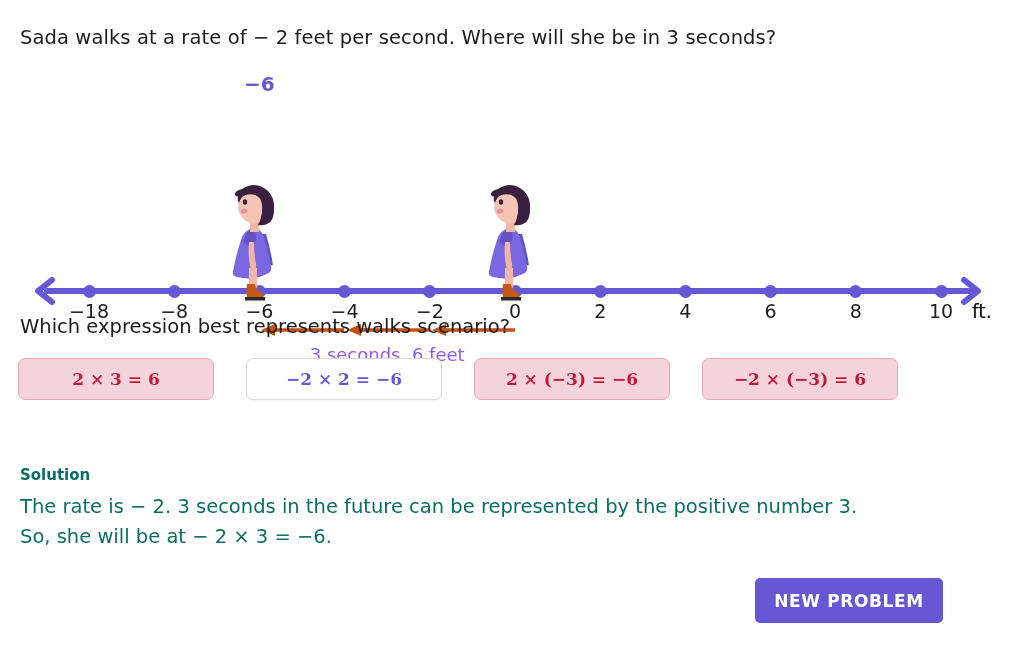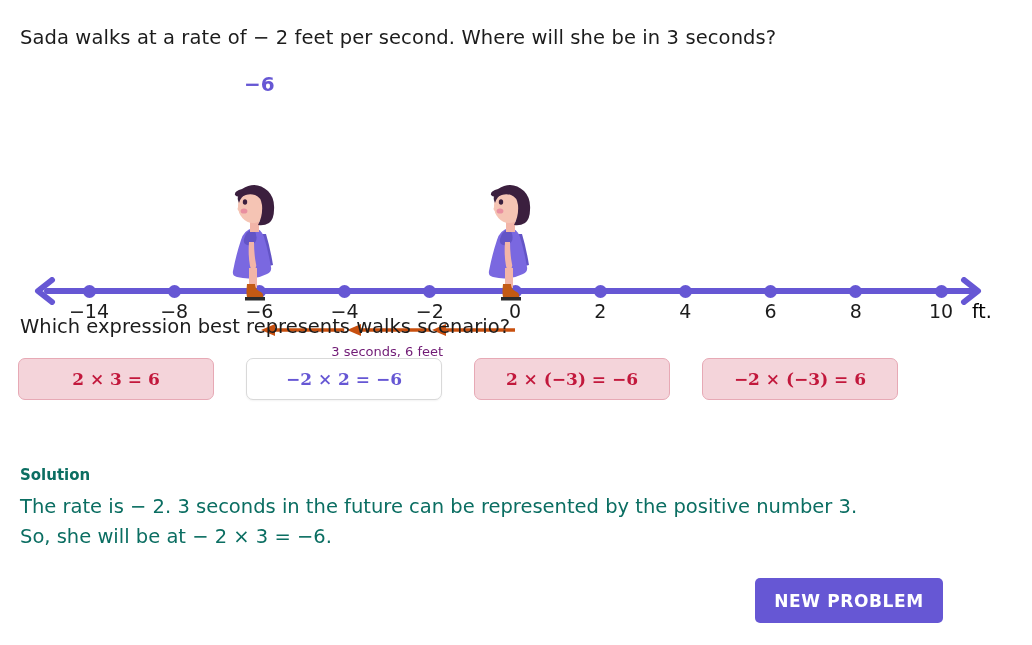--- a/index.html
+++ b/index.html
@@ -112,22 +112,22 @@
   .step-arrow {
     position: absolute;
     top: 0;
     height: 20px;
   }
   .step-arrow svg { display: block; }
 
   .step-caption {
     position: absolute;
     top: 278px;
-    font-size: 13px;
-    color: #701a75;
+    font-size: 18px;
+    color: #8b5cf6;
     transform: translateX(-50%);
     white-space: nowrap;
   }
 
   
   .character {
     position: absolute;
     bottom: 0;
     width: 74px;
     height: 135px;
@@ -273,21 +273,21 @@
       </svg>
     </div>
     <div class="arrow-head right">
       <svg width="26" height="28" viewBox="0 0 26 28">
         <polyline points="6,3 20,14 6,25" fill="none" stroke="#6657d4" stroke-width="6" stroke-linecap="round" stroke-linejoin="round"></polyline>
       </svg>
     </div>
 
     <div id="ticks">
         <div class="tick-dot" style="left: 89px;"></div>
-        <div class="tick-label" style="left: 89px;">−14</div>
+        <div class="tick-label" style="left: 89px;">−18</div>
         <div class="tick-dot" style="left: 174.2px;"></div>
         <div class="tick-label" style="left: 174.2px;">−8</div>
         <div class="tick-dot" style="left: 259.4px;"></div>
         <div class="tick-label" style="left: 259.4px;">−6</div>
         <div class="tick-dot" style="left: 344.6px;"></div>
         <div class="tick-label" style="left: 344.6px;">−4</div>
         <div class="tick-dot" style="left: 429.8px;"></div>
         <div class="tick-label" style="left: 429.8px;">−2</div>
         <div class="tick-dot" style="left: 515px;"></div>
         <div class="tick-label" style="left: 515px;">0</div>

